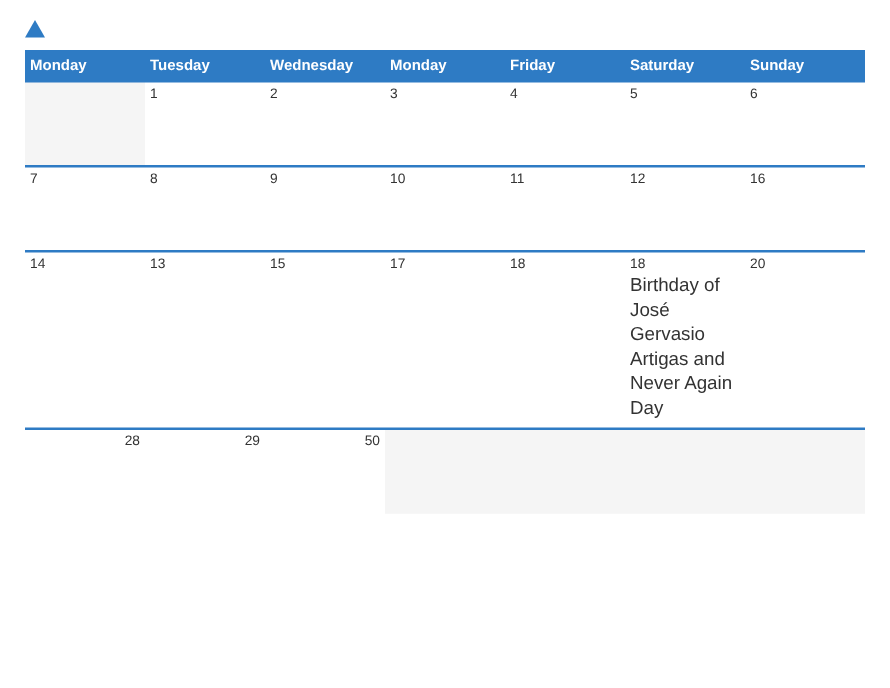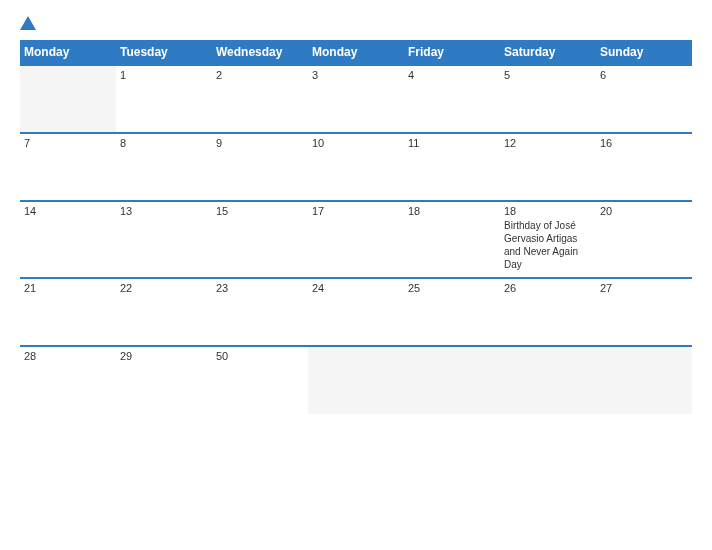--- a/index.html
+++ b/index.html
@@ -96,26 +96,27 @@
     .calendar-table tbody td.empty {
       background: #f5f5f5;
     }
     .day-number {
       font-size: 11px;
       color: #333;
       display: block;
       margin-bottom: 2px;
     }
     .event-text {
-      font-size: 10px;
+      font-size: 15px;
       color: #333;
       line-height: 1.3;
     }
     .last-row td {
       height: 58px;
+      text-align: right;
     }
   </style>
 </head>
 <body>
 
 <div class="page">
   <div class="header">
     <div class="logo">
       <span class="logo-general"></span>
       <div class="logo-blue-row">
@@ -200,43 +201,20 @@
             <span class="day-number">17</span>
           </td>
           <td>
             <span class="day-number">18</span>
           </td>
           <td><span class="day-number">18</span><span class="event-text">Birthday of José Gervasio Artigas and Never Again Day</span></td>
           <td>
             <span class="day-number">20</span>
           </td>
         </tr>
-        <tr>
-          <td>
-            <span class="day-number">21</span>
-          </td>
-          <td>
-            <span class="day-number">22</span>
-          </td>
-          <td>
-            <span class="day-number">23</span>
-          </td>
-          <td>
-            <span class="day-number">24</span>
-          </td>
-          <td>
-            <span class="day-number">25</span>
-          </td>
-          <td>
-            <span class="day-number">26</span>
-          </td>
-          <td>
-            <span class="day-number">27</span>
-          </td>
-        </tr>
         <tr class="last-row">
           <td>
             <span class="day-number">28</span>
           </td>
           <td>
             <span class="day-number">29</span>
           </td>
           <td>
             <span class="day-number">50</span>
           </td>

